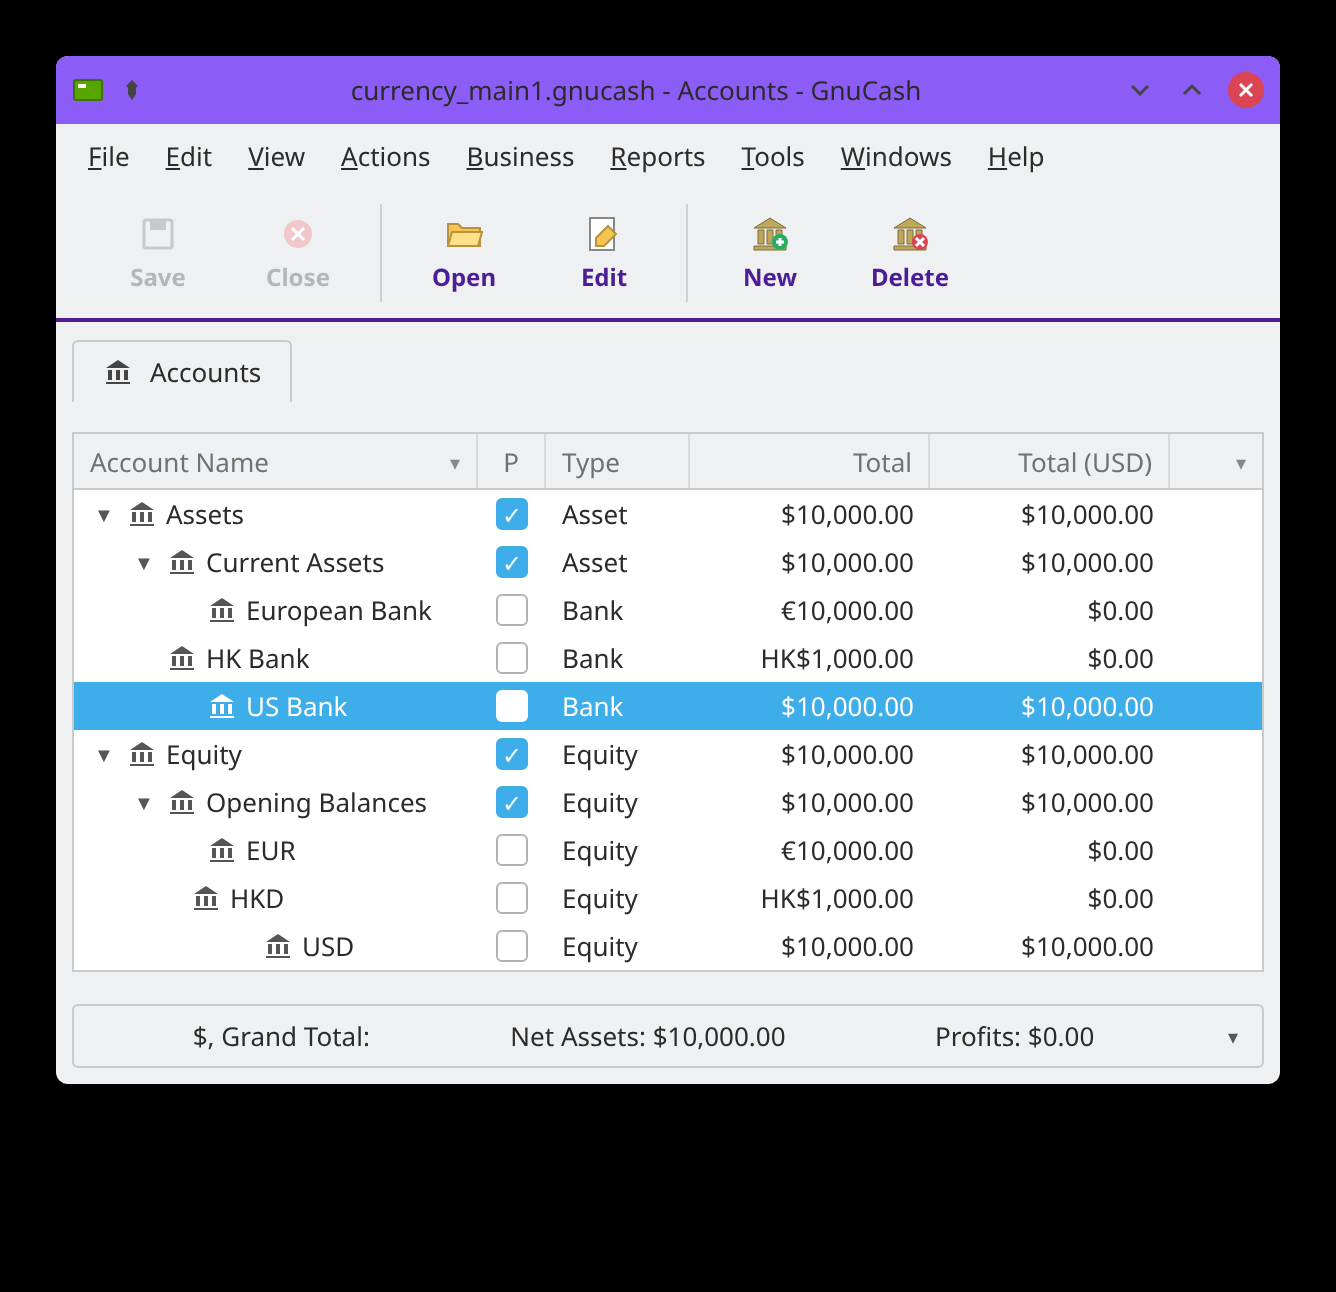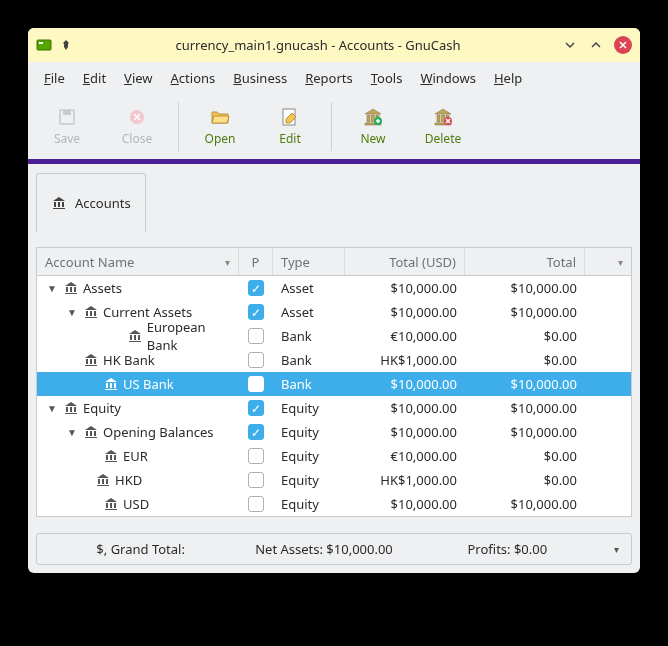--- a/index.html
+++ b/index.html
@@ -1,37 +1,37 @@
 <!DOCTYPE html>
 <html><head>
 <meta charset="utf-8">
 <style>
 * { box-sizing: border-box; margin: 0; padding: 0; font-family: "Segoe UI", "Noto Sans", sans-serif; }
 body { background: #000; width: 668px; height: 646px; display: flex; align-items: flex-start; justify-content: center; padding-top: 28px; }
 .window { width: 612px; background: #eff0f1; border-radius: 6px; box-shadow: 0 10px 40px rgba(0,0,0,0.5); overflow: hidden; }
-.titlebar { height: 34px; display: flex; align-items: center; padding: 0 8px; background: #fef9c3; }
+.titlebar { height: 34px; display: flex; align-items: center; padding: 0 8px; background: #8b5cf6; }
 .titlebar .ticons { display: flex; gap: 6px; align-items: center; }
 .titlebar .ticons span { width: 16px; height: 16px; display: inline-flex; align-items: center; justify-content: center; font-size: 12px; color: #444; }
 .titlebar .title { flex: 1; text-align: center; font-size: 13px; color: #2b2b2b; }
 .wbuttons { display: flex; gap: 10px; align-items: center; }
 .wbuttons .wb { width: 16px; height: 16px; display: inline-flex; align-items: center; justify-content: center; color: #444; font-size: 12px; }
 .wbuttons .close { background: #da4453; border-radius: 50%; color: #fff; width: 18px; height: 18px; font-size: 11px; }
 
 .menubar { display: flex; gap: 2px; padding: 4px 8px; font-size: 13px; }
 .menubar .mitem { padding: 3px 8px; color: #2b2b2b; cursor: default; }
 .menubar .mitem u { text-decoration: underline; }
 
-.toolbar { display: flex; padding: 6px 4px; border-bottom: 5px solid #4c1d95; }
-.tbtn { flex: 0 0 auto; width: 70px; display: flex; flex-direction: column; align-items: center; gap: 2px; font-size: 12px; color: #4d7c0f; padding: 6px 0; }
+.toolbar { display: flex; padding: 6px 16px; border-bottom: 2px solid #4c1d95; font-weight: bold; }
+.tbtn { flex: 0 0 auto; width: 70px; display: flex; flex-direction: column; align-items: center; gap: 2px; font-size: 12px; color: #4c1d95; padding: 6px 0; }
 .tbtn.disabled { color: #b4b6b8; }
 .tbtn .ticon { width: 22px; height: 22px; display: flex; align-items: center; justify-content: center; font-size: 16px; }
 .tsep { width: 1px; background: #d0d1d3; margin: 2px 6px; }
 
 .tabbar { display: flex; padding: 8px 8px 0 8px; background: #eff0f1; }
-.tab { background: #eff0f1; border: 1px solid #c9cacc; border-bottom: none; border-radius: 3px 3px 0 0; padding: 20px 14px; display: flex; align-items: center; gap: 8px; font-size: 13px; color: #2b2b2b; }
+.tab { background: #eff0f1; border: 1px solid #c9cacc; border-bottom: none; border-radius: 3px 3px 0 0; padding: 6px 14px; display: flex; align-items: center; gap: 8px; font-size: 13px; color: #2b2b2b; }
 .tab.active { background: #eff0f1; position: relative; top: 1px; }
 
 .content { background: #fff; border: 1px solid #c9cacc; margin: 16px 8px; }
 .theader { display: flex; height: 28px; align-items: stretch; background: #eff0f1; border-bottom: 1px solid #c9cacc; font-size: 13px; color: #6f7275; }
 .theader .hcell { display: flex; align-items: center; padding: 0 8px; border-right: 1px solid #d9dadb; }
 .theader .hcell:last-child { border-right: none; }
 .col-name { width: 202px; }
 .col-p { width: 34px; justify-content: center; }
 .col-type { width: 72px; }
 .col-total { width: 120px; justify-content: flex-end; }
@@ -183,22 +183,22 @@
   </div>
 
   <div class="content">
     <div class="theader">
       <div class="hcell col-name">
           <span>Account Name</span>
           <span class="sortarrow">▾</span>
         </div>
       <div class="hcell col-p">P</div>
       <div class="hcell col-type">Type</div>
+      <div class="hcell col-total">Total</div>
       <div class="hcell col-usd">Total (USD)</div>
-      <div class="hcell col-total">Total</div>
       <div class="hcell col-x">
           <span class="sortarrow">▾</span>
         </div>
     </div>
     <div class="rows" id="rows">
         <div class="row">
           <div class="rcell col-name" style="padding-left:8px">
             <span class="arrow">▼</span>
             <span class="aicon" style="color:#555">
               <svg width="14" height="14" viewBox="0 0 14 14">
@@ -227,21 +227,21 @@
           </div>
           <div class="rcell col-p">
             <span class="chk checked">✓</span>
           </div>
           <div class="rcell col-type">Asset</div>
           <div class="rcell col-total">$10,000.00</div>
           <div class="rcell col-usd">$10,000.00</div>
           <div class="rcell col-x"></div>
         </div>
         <div class="row">
-          <div class="rcell col-name" style="padding-left:72px">
+          <div class="rcell col-name" style="padding-left:48px">
             <span class="arrow"></span>
             <span class="aicon" style="color:#555">
               <svg width="14" height="14" viewBox="0 0 14 14">
                 <path d="M7 1L13 5H1z M2 6h2v5H2z M6 6h2v5H6z M10 6h2v5h-2z M1 12h12v1H1z" fill="currentColor"></path>
               </svg>
             </span>
             <span>European Bank</span>
           </div>
           <div class="rcell col-p">
             <span class="chk"></span>
@@ -353,21 +353,21 @@
           </div>
           <div class="rcell col-p">
             <span class="chk"></span>
           </div>
           <div class="rcell col-type">Equity</div>
           <div class="rcell col-total">HK$1,000.00</div>
           <div class="rcell col-usd">$0.00</div>
           <div class="rcell col-x"></div>
         </div>
         <div class="row">
-          <div class="rcell col-name" style="padding-left:48px">
+          <div class="rcell col-name" style="padding-left:76px">
             <span class="arrow"></span>
             <span class="aicon" style="color:#555">
               <svg width="14" height="14" viewBox="0 0 14 14">
                 <path d="M7 1L13 5H1z M2 6h2v5H2z M6 6h2v5H6z M10 6h2v5h-2z M1 12h12v1H1z" fill="currentColor"></path>
               </svg>
             </span>
             <span>USD</span>
           </div>
           <div class="rcell col-p">
             <span class="chk"></span>

